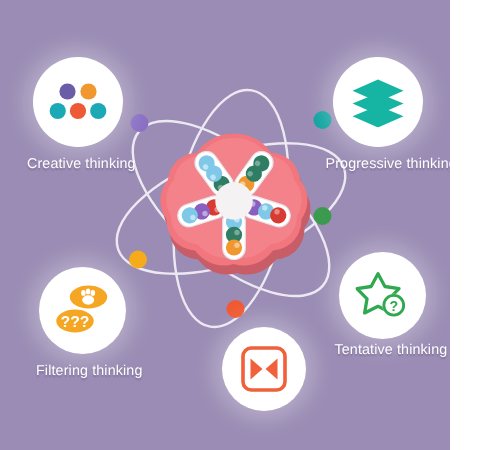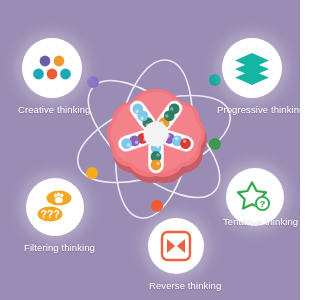--- a/index.html
+++ b/index.html
@@ -60,21 +60,21 @@
   .f-filtering      { left: 22px;  top: 38px;  }
   .f-filtering .bubble   { width: 60px; height: 60px; }
   .f-filtering .caption  { left: -4px; top: 66px; }
 
   .f-progressive    { left: 222px; top: 38px;  }
   .f-progressive .bubble { width: 60px; height: 60px; }
   .f-progressive .caption{ left: -5px; top: 66px; }
 
   .f-tentative      { left: 226px; top: 168px; }
   .f-tentative .bubble   { width: 58px; height: 58px; }
-  .f-tentative .caption  { left: -3px; top: 48px; text-align: right; }
+  .f-tentative .caption  { left: -3px; top: 60px; text-align: right; }
 
   .f-creative       { left: 26px;  top: 178px; }
   .f-creative .bubble    { width: 58px; height: 58px; }
   .f-creative .caption   { left: -2px; top: 64px; }
 
   .f-reverse        { left: 148px; top: 218px; }
   .f-reverse .bubble     { width: 56px; height: 56px; }
   .f-reverse .caption    { left: 1px;  top: 62px; }
 </style>
 </head>
@@ -250,16 +250,15 @@
   </div>
 
   <div class="feature f-reverse">
     <div class="bubble">
       <svg width="32" height="32" viewBox="0 0 32 32">
         <rect x="2" y="2" width="28" height="28" rx="5.5" fill="none" stroke="#f0603a" stroke-width="2.4"></rect>
         <path d="M7 9 L15 16 L7 23 Z" fill="#f0603a"></path>
         <path d="M25 9 L17 16 L25 23 Z" fill="#f0603a"></path>
       </svg>
     </div>
-    <div class="caption">Reverse thinking</div>
   </div>
 
 </div>
 
 </body></html>

